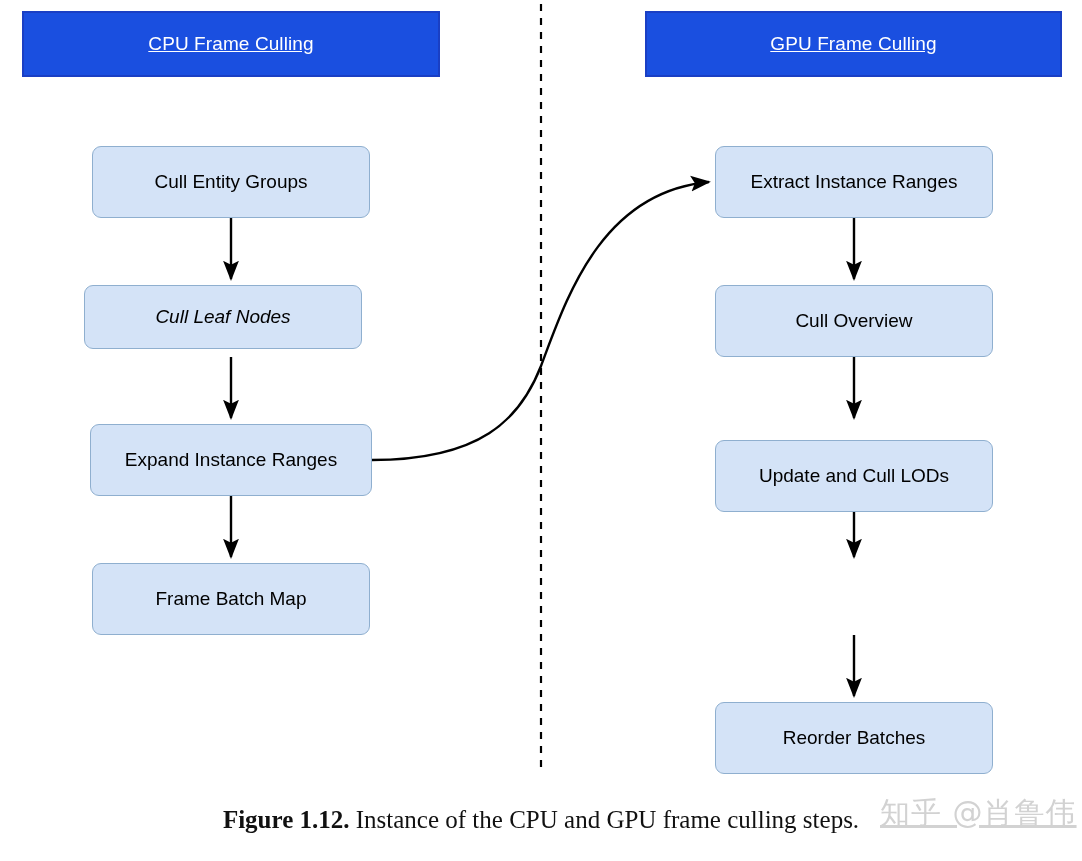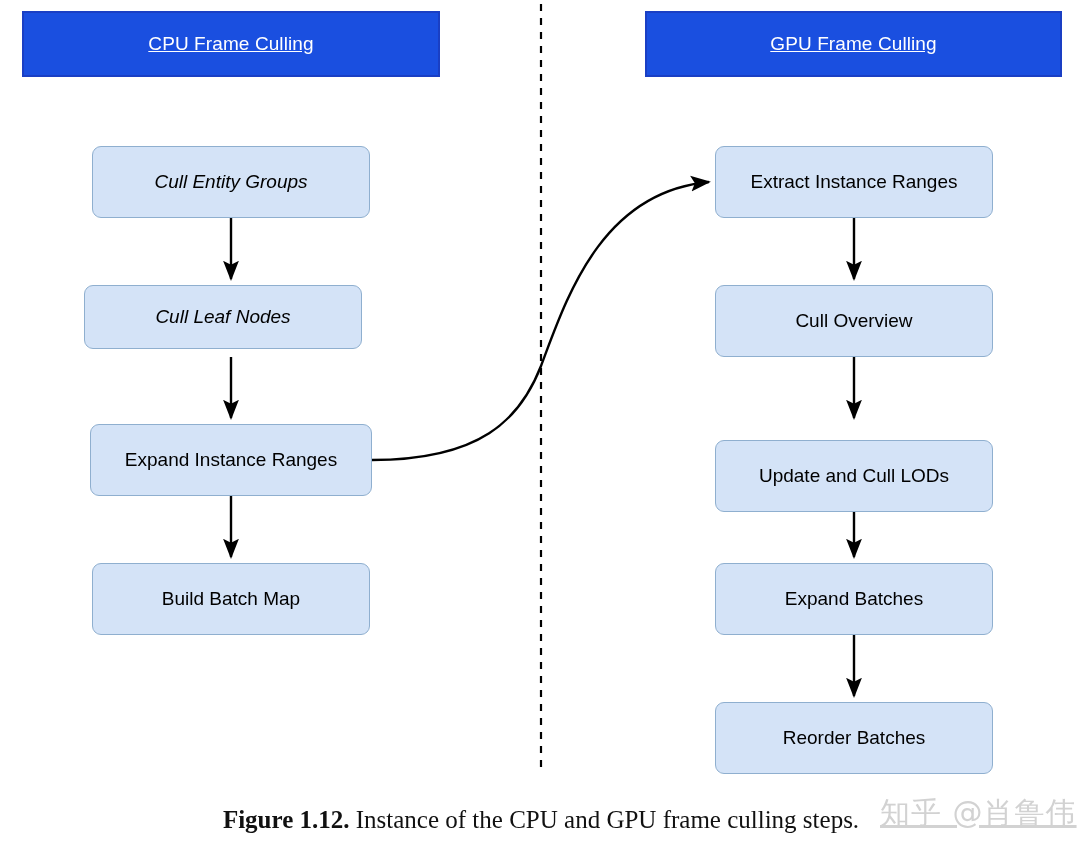--- a/index.html
+++ b/index.html
@@ -44,21 +44,21 @@
     display: flex;
     align-items: center;
     justify-content: center;
     color: #000000;
     font-size: 19px;
     font-family: "Liberation Sans", sans-serif;
     text-align: center;
   }
 
   
-  #node-cull-entity-groups   { left: 92px; top: 146px; width: 278px; height: 72px; font-style: italic; }
+  #node-cull-entity-groups   { left: 92px; top: 146px; width: 278px; height: 72px; }
   #node-cull-leaf-nodes      { left: 84px; top: 285px; width: 278px; height: 64px; font-style: italic; }
   #node-expand-inst-ranges   { left: 90px; top: 424px; width: 282px; height: 72px; justify-content: center; }
   #node-build-batch-map      { left: 92px; top: 563px; width: 278px; height: 72px; }
 
   
   #node-extract-inst-ranges  { left: 715px; top: 146px; width: 278px; height: 72px; }
   #node-cull-instances       { left: 715px; top: 285px; width: 278px; height: 72px; }
   #node-update-cull-lods     { left: 715px; top: 424px; width: 278px; height: 72px; margin-top: 16px; }
   #node-expand-batches       { left: 715px; top: 563px; width: 278px; height: 72px; }
   #node-reorder-batches      { left: 715px; top: 702px; width: 278px; height: 72px; }
@@ -142,34 +142,31 @@
   <div class="node" id="node-cull-entity-groups">
     <span>Cull Entity Groups</span>
   </div>
   <div class="node" id="node-cull-leaf-nodes">
     <span>Cull Leaf Nodes</span>
   </div>
   <div class="node" id="node-expand-inst-ranges">
     <span>Expand Instance Ranges</span>
   </div>
   <div class="node" id="node-build-batch-map">
-    <span>Build Batch Map</span>
+    <span>Frame Batch Map</span>
   </div>
 
   <div class="node" id="node-extract-inst-ranges">
     <span>Extract Instance Ranges</span>
   </div>
   <div class="node" id="node-cull-instances">
     <span>Cull Overview</span>
   </div>
   <div class="node" id="node-update-cull-lods">
     <span>Update and Cull LODs</span>
-  </div>
-  <div class="node" id="node-expand-batches">
-    <span>Expand Batches</span>
   </div>
   <div class="node" id="node-reorder-batches">
     <span>Reorder Batches</span>
   </div>
 
   <div id="caption">
     <span class="cap-label">Figure 1.12.</span>
     <span class="cap-text">Instance of the CPU and GPU frame culling steps.</span>
   </div>
 

